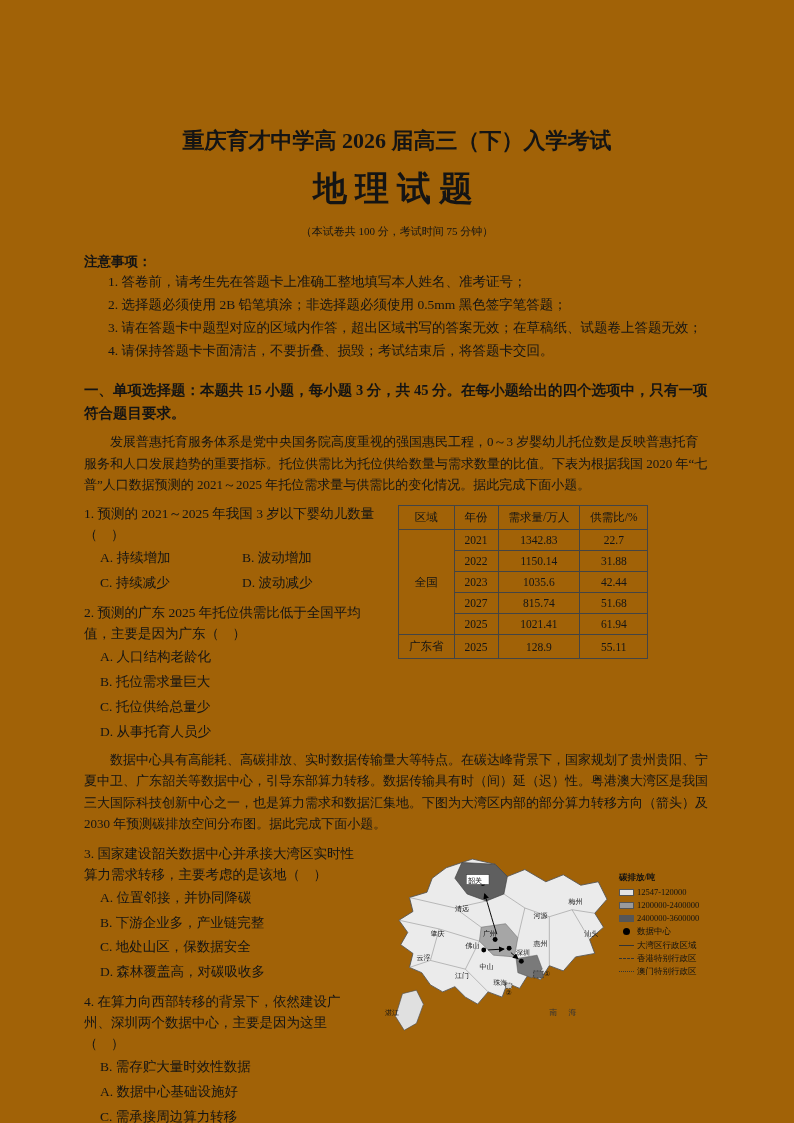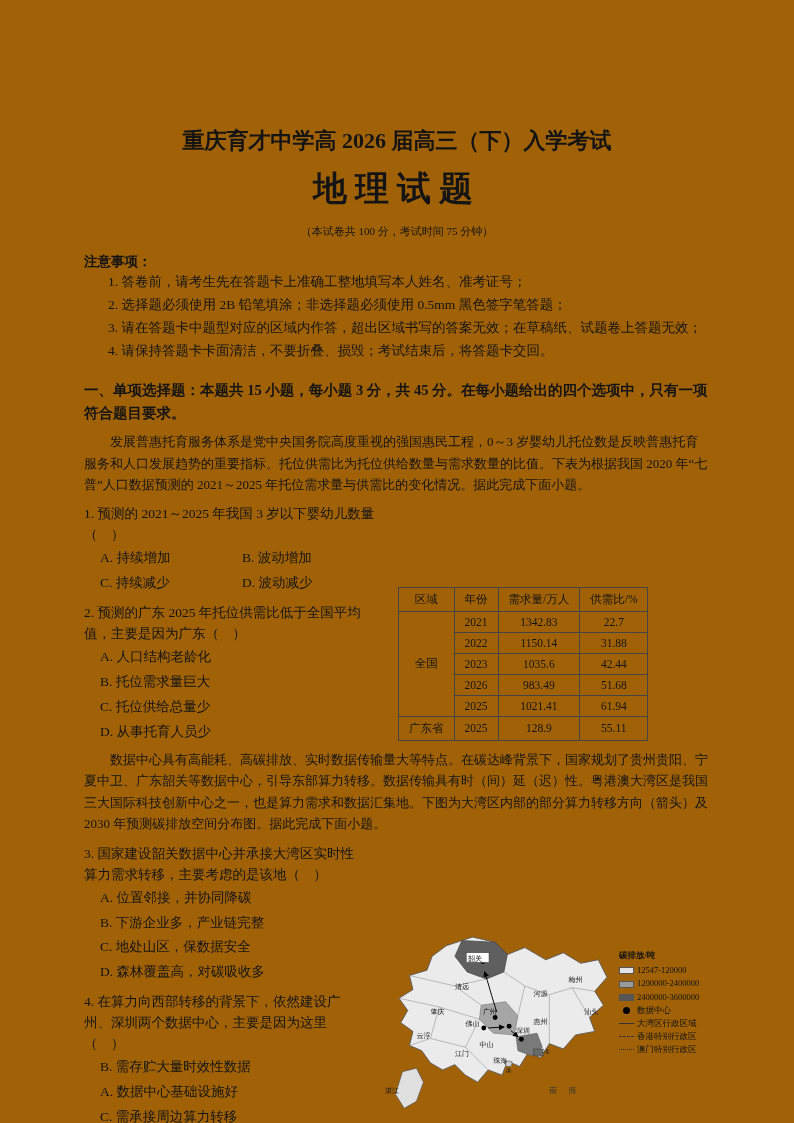--- a/index.html
+++ b/index.html
@@ -18,21 +18,21 @@
   .subject { font-size: 34px; font-weight: bold; text-align: center; margin: 0 0 6px 0; letter-spacing: 8px; }
   .meta { font-size: 11px; text-align: center; margin: 12px 0 14px 0; }
   .notes-heading { font-size: 13.5px; font-weight: bold; }
   .note { font-size: 13.5px; line-height: 1.7; padding-left: 24px; }
   .sec-heading { font-size: 14.5px; font-weight: bold; line-height: 1.6; margin: 16px 0 6px 0; }
   .passage { font-size: 13px; line-height: 1.65; text-indent: 2em; margin: 4px 0 2px 0; }
   .q-stem { font-size: 13.5px; line-height: 1.55; margin-top: 7px; }
   .opts { font-size: 13.5px; line-height: 1.85; padding-left: 16px; }
   .grid2 { display: grid; grid-template-columns: 1fr 1fr; column-gap: 0; }
   .grid1 { display: grid; grid-template-columns: 1fr; }
-  .qrow { display: flex; gap: 12px; align-items: flex-end; }
+  .qrow { display: flex; gap: 12px; align-items: flex-start; }
   .qcol-left-1 { width: 300px; flex: none; }
   .qcol-left-2 { width: 282px; flex: none; }
   .qcol-right { flex: 1; }
   table.dtable { border-collapse: collapse; font-size: 11.5px; margin: 8px 0 4px 2px; }
   .dtable th, .dtable td { border: 1px solid #444; padding: 4px 10px; text-align: center; font-weight: normal; white-space: nowrap; }
   .figure { display: flex; align-items: flex-start; gap: 5px; margin-top: 10px; }
   .legend { font-size: 8.5px; line-height: 1.55; width: 96px; flex: none; padding-top: 24px; color: #111; }
   .lg-title { font-weight: bold; margin-bottom: 2px; }
   .lg-row { display: flex; align-items: center; gap: 3px; white-space: nowrap; }
   .sw { display: inline-block; width: 15px; height: 7px; border: 0.5px solid #555; flex: none; }
@@ -101,22 +101,22 @@
           <td>2022</td>
           <td>1150.14</td>
           <td>31.88</td>
         </tr>
         <tr>
           <td>2023</td>
           <td>1035.6</td>
           <td>42.44</td>
         </tr>
         <tr>
-          <td>2026</td>
-          <td>983.49</td>
+          <td>2027</td>
+          <td>815.74</td>
           <td>51.68</td>
         </tr>
         <tr>
           <td>2025</td>
           <td>1021.41</td>
           <td>61.94</td>
         </tr>
         <tr>
           <td>广东省</td>
           <td>2025</td>

